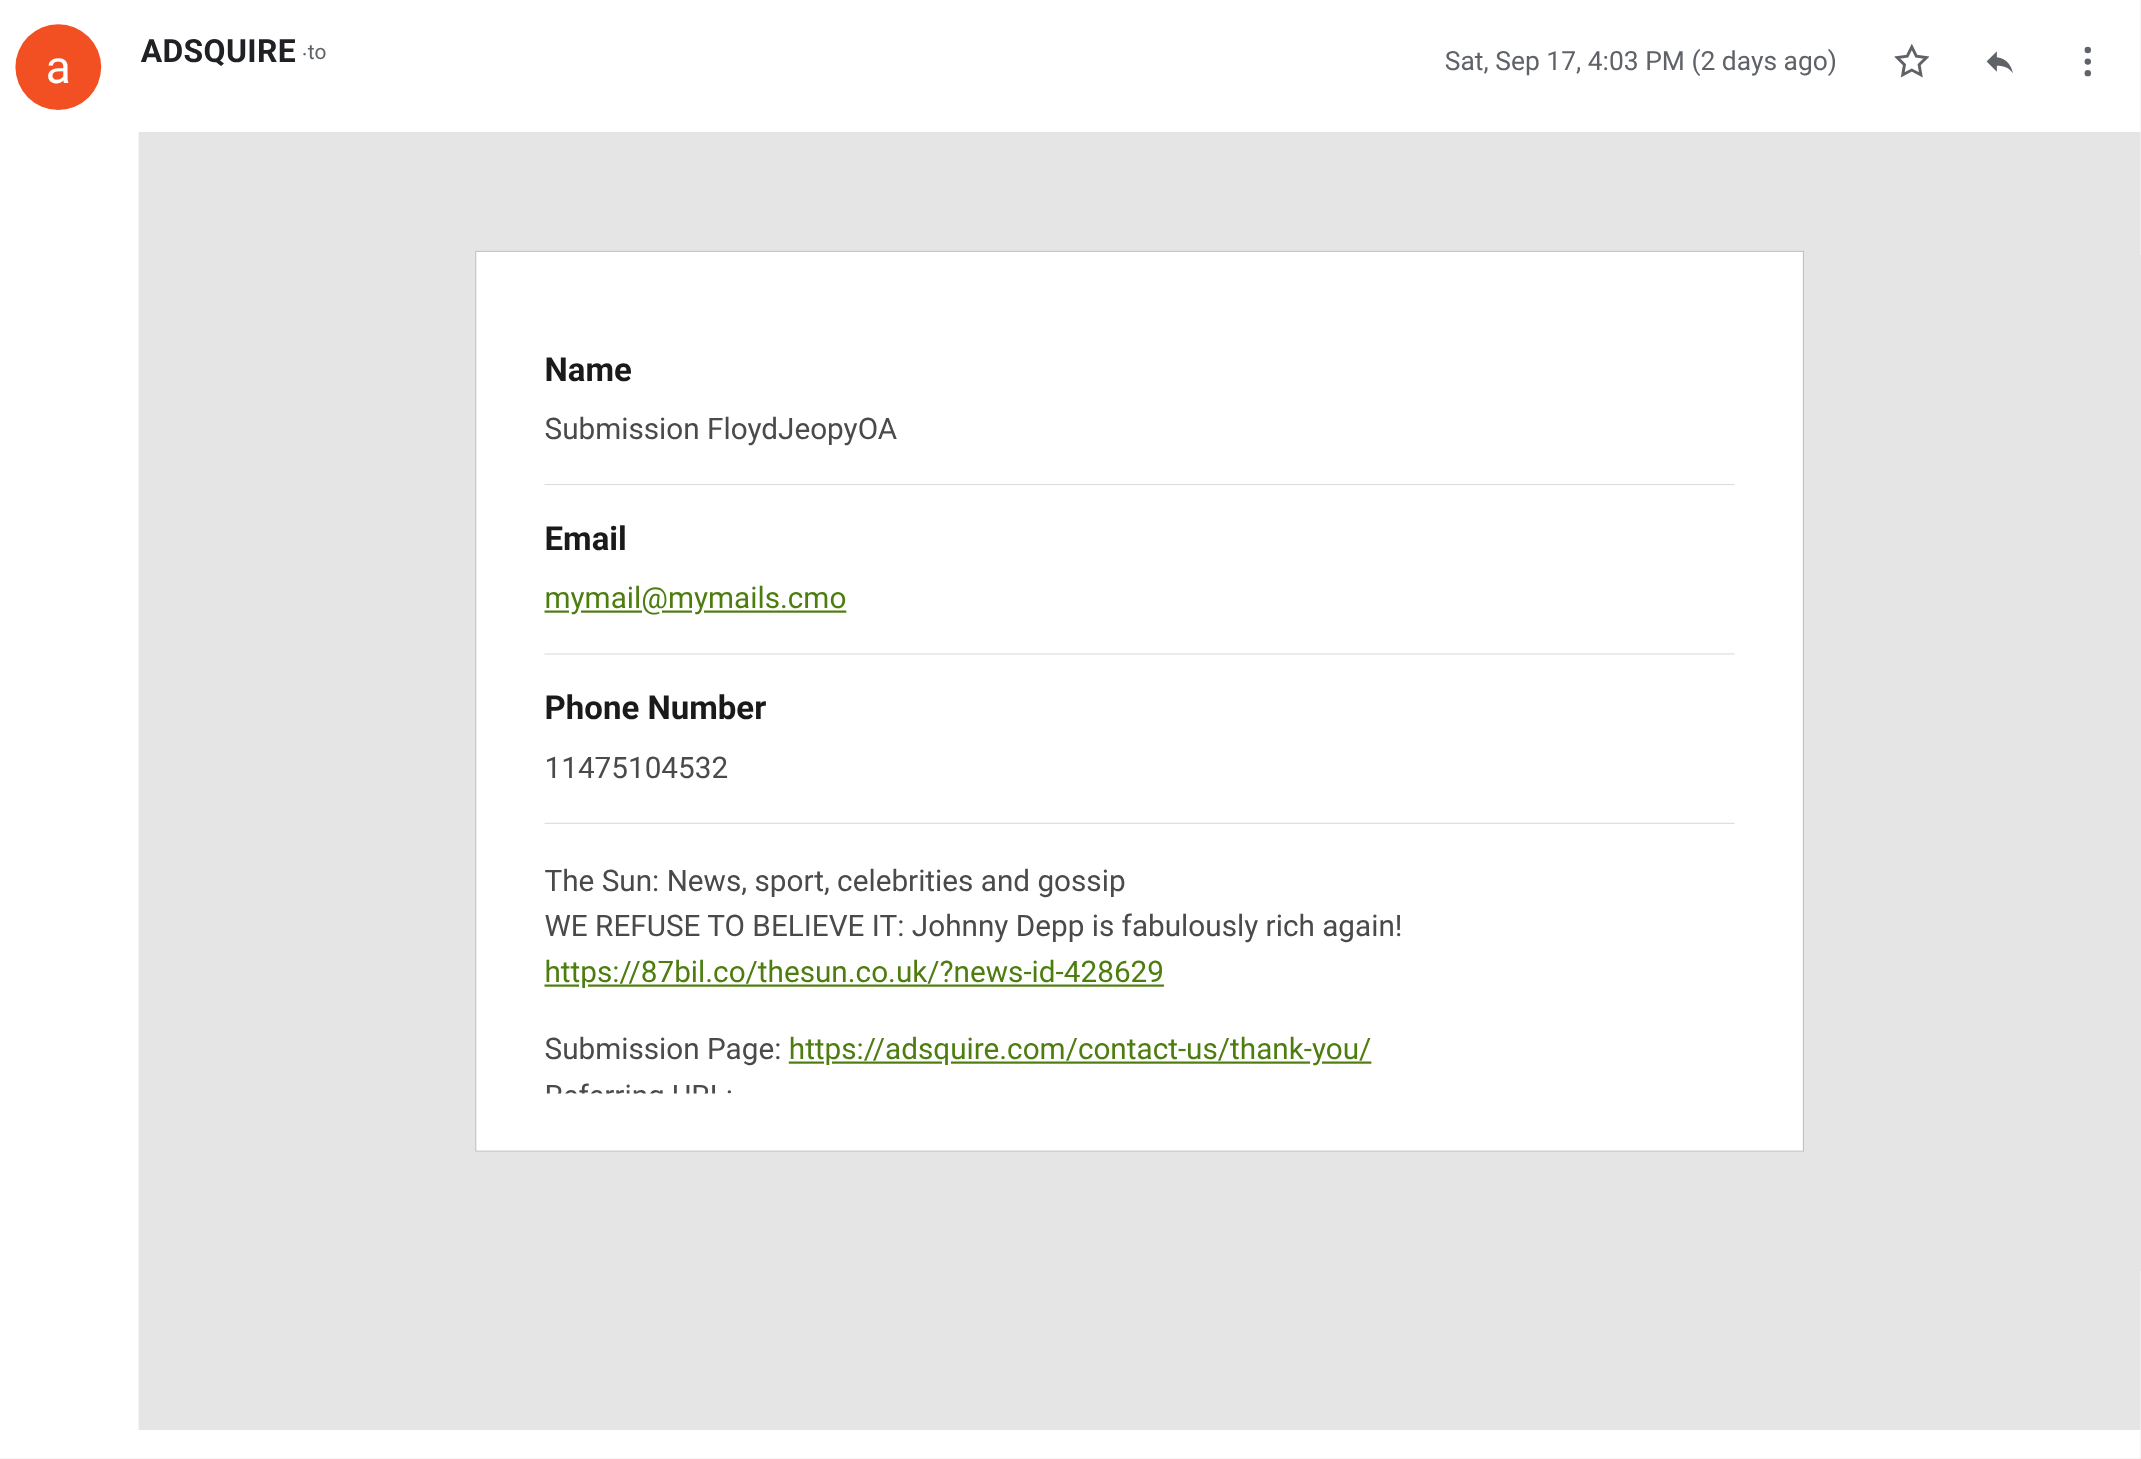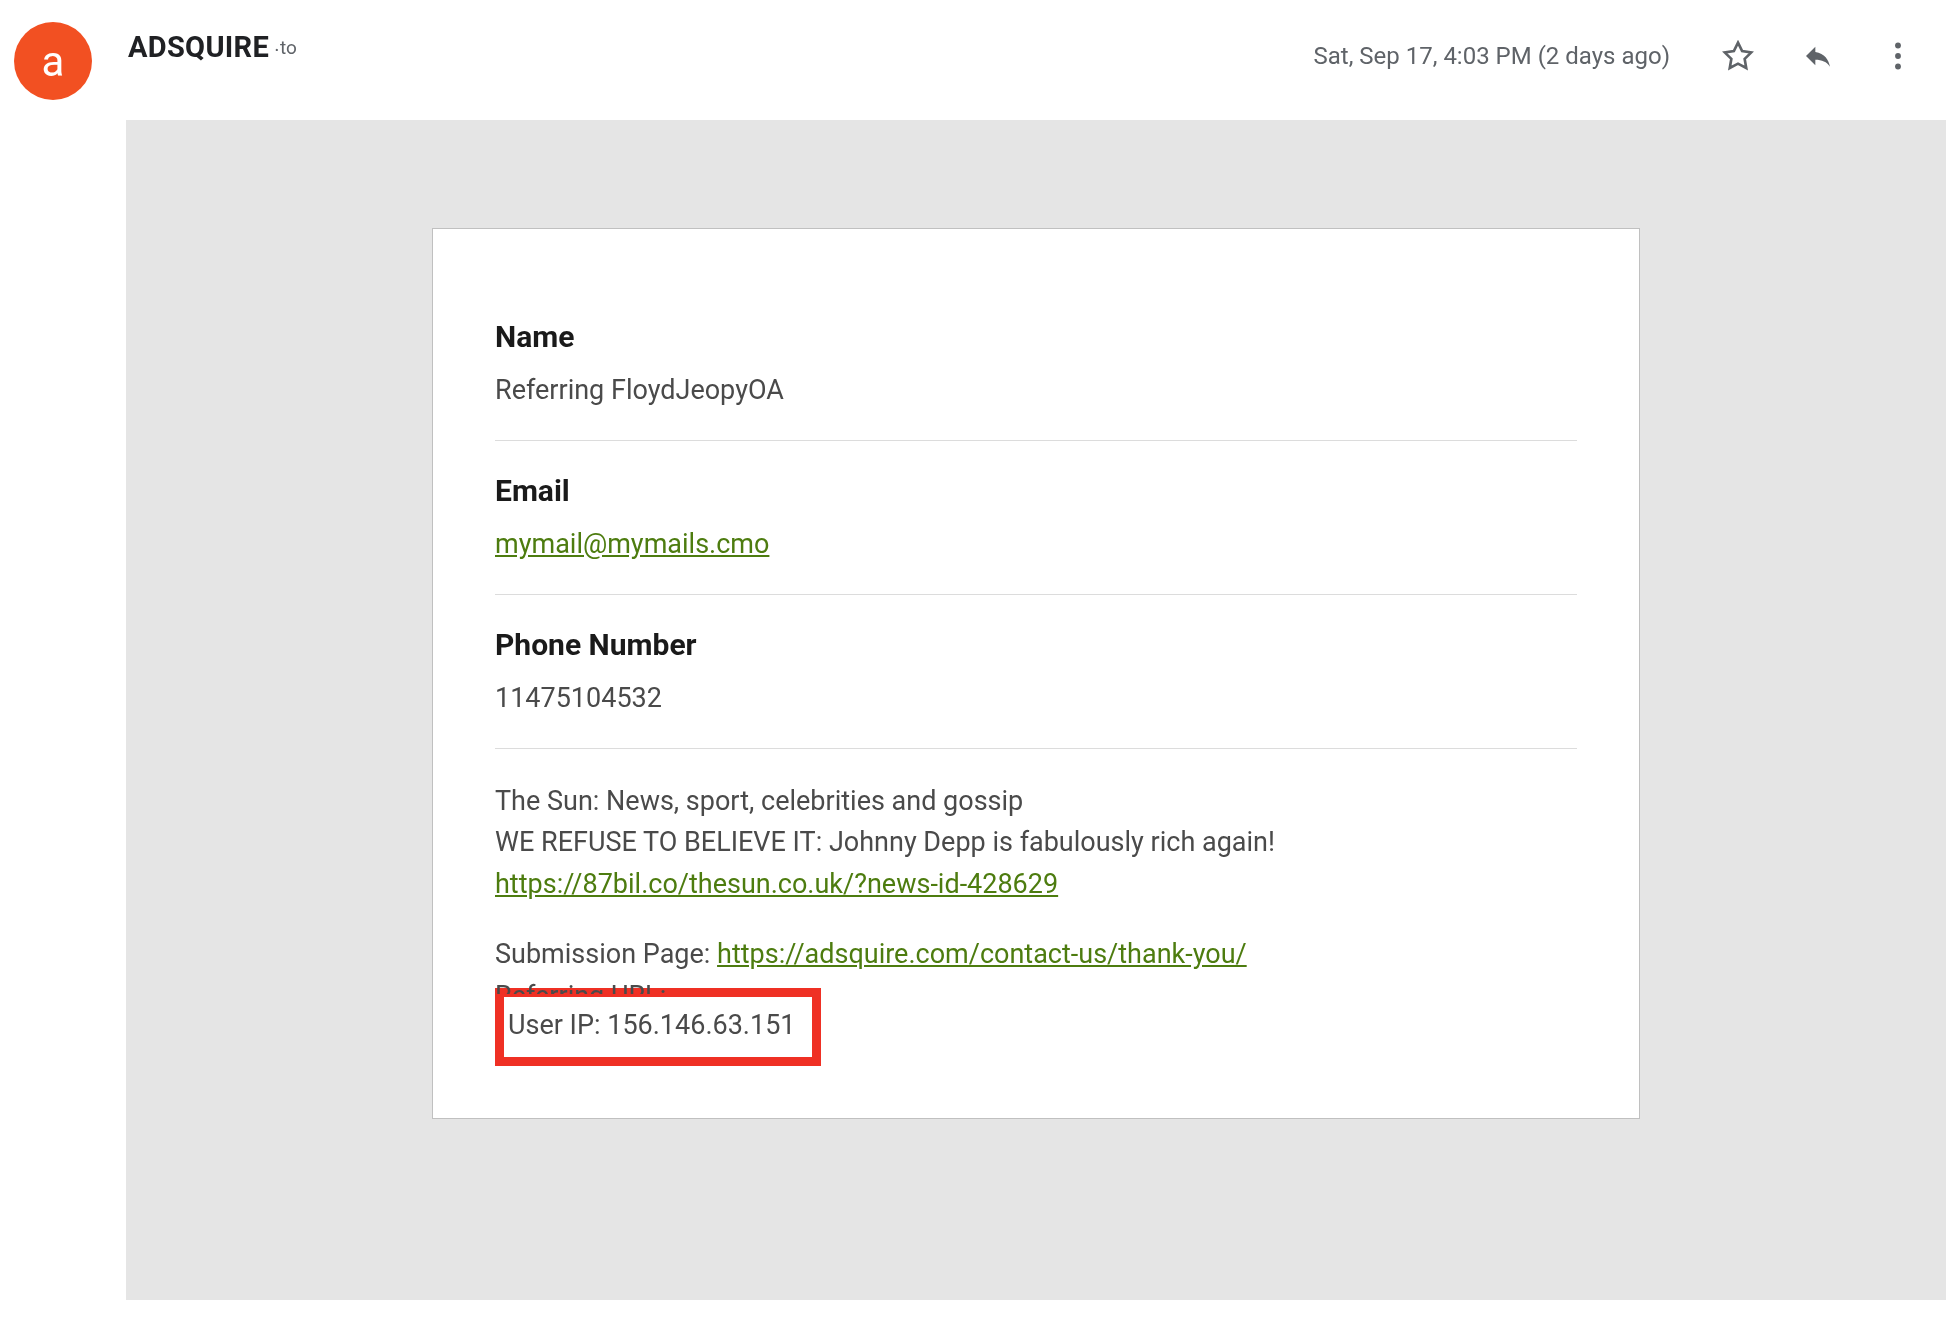--- a/index.html
+++ b/index.html
@@ -171,21 +171,21 @@
       </svg>
     </div>
   </div>
 </div>
 
 <div class="email-body-wrap">
   <div class="email-card">
 
     <div class="field-block">
       <div class="field-label">Name</div>
-      <div class="field-value">Referring FloydJeopyOA</div>
+      <div class="field-value">Submission FloydJeopyOA</div>
     </div>
 
     <div class="field-block">
       <div class="field-label">Email</div>
       <div class="field-value">
         <span class="link">mymail@mymails.cmo</span>
       </div>
     </div>
 
     <div class="field-block">
@@ -197,19 +197,16 @@
       <div class="msg-line">The Sun: News, sport, celebrities and gossip</div>
       <div class="msg-line">WE REFUSE TO BELIEVE IT: Johnny Depp is fabulously rich again!</div>
       <div class="msg-line">
         <span class="link">https://87bil.co/thesun.co.uk/?news-id-428629</span>
       </div>
       <div class="msg-block-gap"></div>
       <div class="msg-line">
         <span>Submission Page: </span><span class="link">https://adsquire.com/contact-us/thank-you/</span>
       </div>
       <div class="msg-line" style="position:relative;height:18px;overflow:hidden;">Referring URL:</div>
-      <div class="highlight-box">
-        <span class="msg-line" style="color:#4a4a4a;">User IP: 156.146.63.151</span>
-      </div>
     </div>
 
   </div>
 </div>
 
 </body></html>

